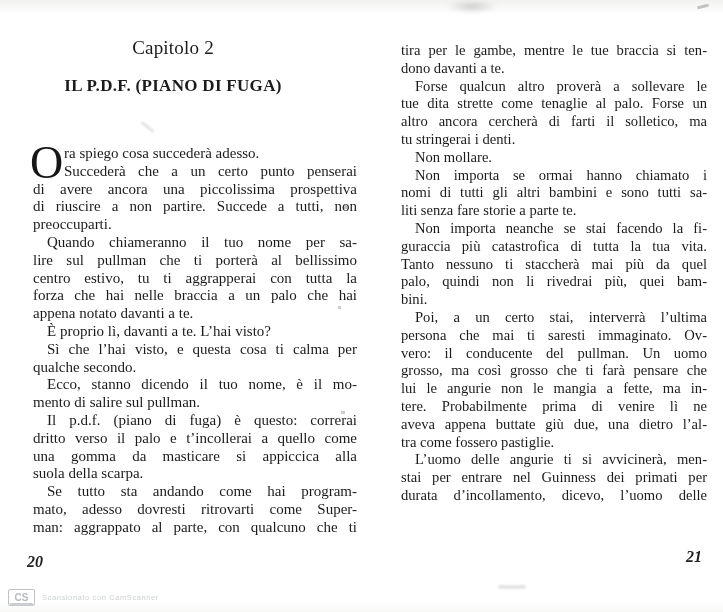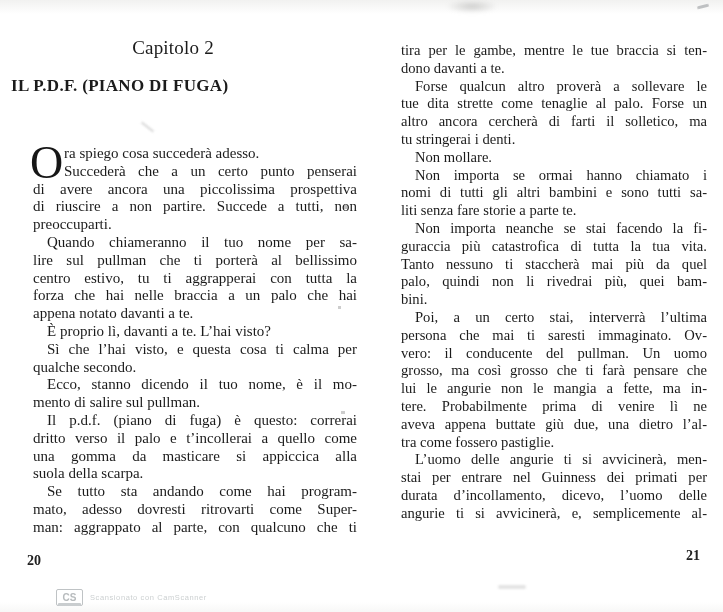--- a/index.html
+++ b/index.html
@@ -17,42 +17,42 @@
       #ffffff;
   }
   
   .chapter{
     position:absolute;left:33px;top:37px;width:324px;
     text-align:center;font-size:19px;letter-spacing:.2px;
     transform:translateX(-22px);
   }
   .title{
     position:absolute;left:33px;top:76px;width:324px;
-    text-align:left;font-weight:bold;font-size:17px;letter-spacing:.3px;
+    text-align:center;font-weight:bold;font-size:17px;letter-spacing:.3px;
     transform:translateX(-22px);
   }
   
   .body-col{position:absolute;font-size:15px;}
   #left-body{left:33px;top:145px;width:324px;}
   #right-body{left:401px;top:42px;width:306px;font-size:14.6px;}
   .line{
     height:17.8px;line-height:17.8px;
     text-align:justify;text-align-last:justify;
     white-space:normal;overflow:visible;
   }
   .line.short{text-align-last:left;}
   .line.indent{padding-left:14px;}
   .line.dc{padding-left:31px;}
   .dropcap{
     position:absolute;left:-3px;top:-5px;
     font-size:46px;line-height:1;font-weight:400;color:#161616;
   }
   
   .pagenum{
-    position:absolute;font-weight:bold;font-size:14px;color:#222;
+    position:absolute;font-style:italic;font-weight:bold;font-size:16px;color:#222;
   }
   .pn-left{left:27px;top:553px;}
   .pn-right{left:686px;top:548px;}
   
   .artifact{position:absolute;pointer-events:none;}
   .a-top{left:446px;top:0;width:52px;height:13px;border-radius:50%;
     background:radial-gradient(ellipse at center, rgba(150,150,148,.45), rgba(150,150,148,0) 70%);
     filter:blur(2px);}
   .a-tr{left:697px;top:5px;width:12px;height:3px;background:rgba(120,124,128,.45);
     transform:rotate(-14deg);filter:blur(.7px);border-radius:2px;}
@@ -64,21 +64,21 @@
   .a-bot{left:498px;top:585px;width:28px;height:4px;background:rgba(165,165,165,.3);
     filter:blur(1.2px);border-radius:2px;}
   
   .watermark{
     position:absolute;left:8px;top:589px;display:flex;align-items:center;gap:7px;
     font-family:"Liberation Sans", sans-serif;
   }
   .cs-logo{
     width:25px;height:15px;border:1.6px solid #bfc3c5;border-radius:2px;
     color:#b7bbbd;font-size:10px;font-weight:bold;text-align:center;line-height:15px;
-    position:relative;background:rgba(255,255,255,.5);margin-left:48px;
+    position:relative;background:rgba(255,255,255,.5);
   }
   .cs-logo::after{
     content:"";position:absolute;left:1px;right:1px;bottom:-1px;height:3px;
     background:#c9cdcf;border-radius:1px;
   }
   .cs-text{color:#ccd0d1;font-size:7.5px;letter-spacing:.6px;}
 </style>
 </head>
 <body>
 
@@ -144,21 +144,20 @@
       <div class="line">persona che mai ti saresti immaginato. Ov-</div>
       <div class="line">vero: il conducente del pullman. Un uomo</div>
       <div class="line">grosso, ma così grosso che ti farà pensare che</div>
       <div class="line">lui le angurie non le mangia a fette, ma in-</div>
       <div class="line">tere. Probabilmente prima di venire lì ne</div>
       <div class="line">aveva appena buttate giù due, una dietro l’al-</div>
       <div class="line short">tra come fossero pastiglie.</div>
       <div class="line indent">L’uomo delle angurie ti si avvicinerà, men-</div>
       <div class="line">stai per entrare nel Guinness dei primati per</div>
       <div class="line">durata d’incollamento, dicevo, l’uomo delle</div>
-      <div class="line">angurie ti si avvicinerà, e, semplicemente al-</div>
     </div>
   <div class="pagenum pn-right">21</div>
 </div>
 
 <div class="watermark">
   <div class="cs-logo">CS</div>
   <div class="cs-text">Scansionato con CamScanner</div>
 </div>
 
 </body></html>

